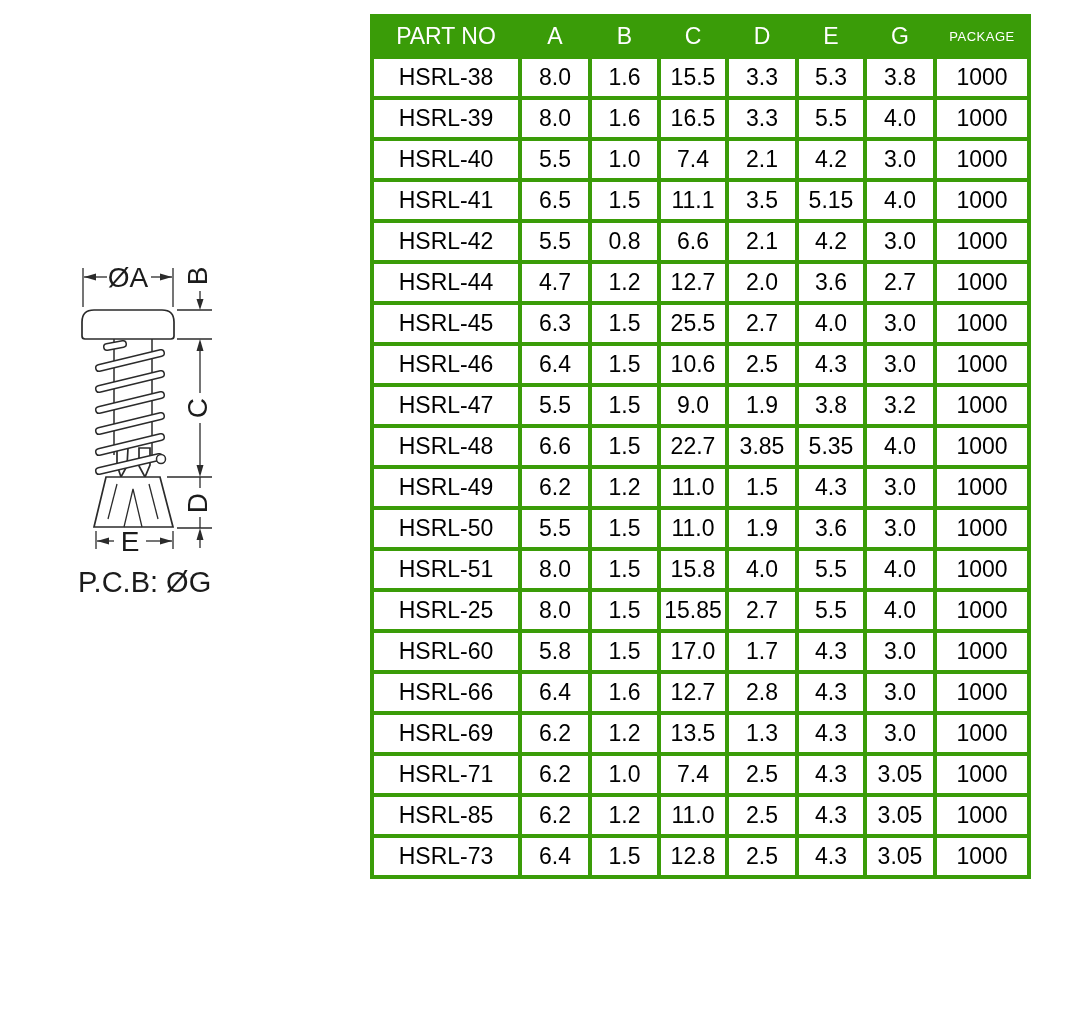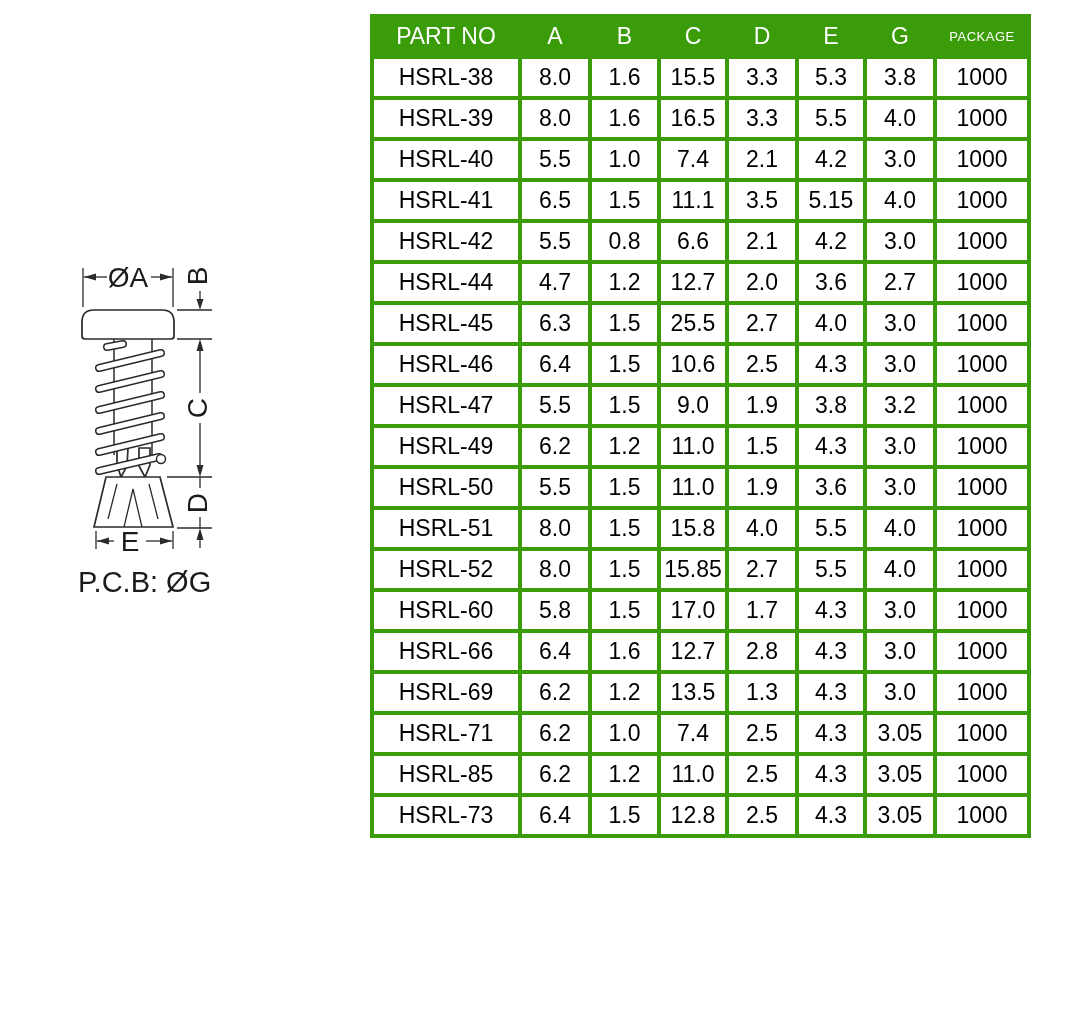--- a/index.html
+++ b/index.html
@@ -238,20 +238,30 @@
         <td>HSRL-47</td>
         <td>5.5</td>
         <td>1.5</td>
         <td>9.0</td>
         <td>1.9</td>
         <td>3.8</td>
         <td>3.2</td>
         <td>1000</td>
       </tr>
       <tr>
+        <td>HSRL-48</td>
+        <td>6.6</td>
+        <td>1.5</td>
+        <td>22.7</td>
+        <td>3.85</td>
+        <td>5.35</td>
+        <td>4.0</td>
+        <td>1000</td>
+      </tr>
+      <tr>
         <td>HSRL-49</td>
         <td>6.2</td>
         <td>1.2</td>
         <td>11.0</td>
         <td>1.5</td>
         <td>4.3</td>
         <td>3.0</td>
         <td>1000</td>
       </tr>
       <tr>
@@ -268,21 +278,21 @@
         <td>HSRL-51</td>
         <td>8.0</td>
         <td>1.5</td>
         <td>15.8</td>
         <td>4.0</td>
         <td>5.5</td>
         <td>4.0</td>
         <td>1000</td>
       </tr>
       <tr>
-        <td>HSRL-52</td>
+        <td>HSRL-25</td>
         <td>8.0</td>
         <td>1.5</td>
         <td>15.85</td>
         <td>2.7</td>
         <td>5.5</td>
         <td>4.0</td>
         <td>1000</td>
       </tr>
       <tr>
         <td>HSRL-60</td>

